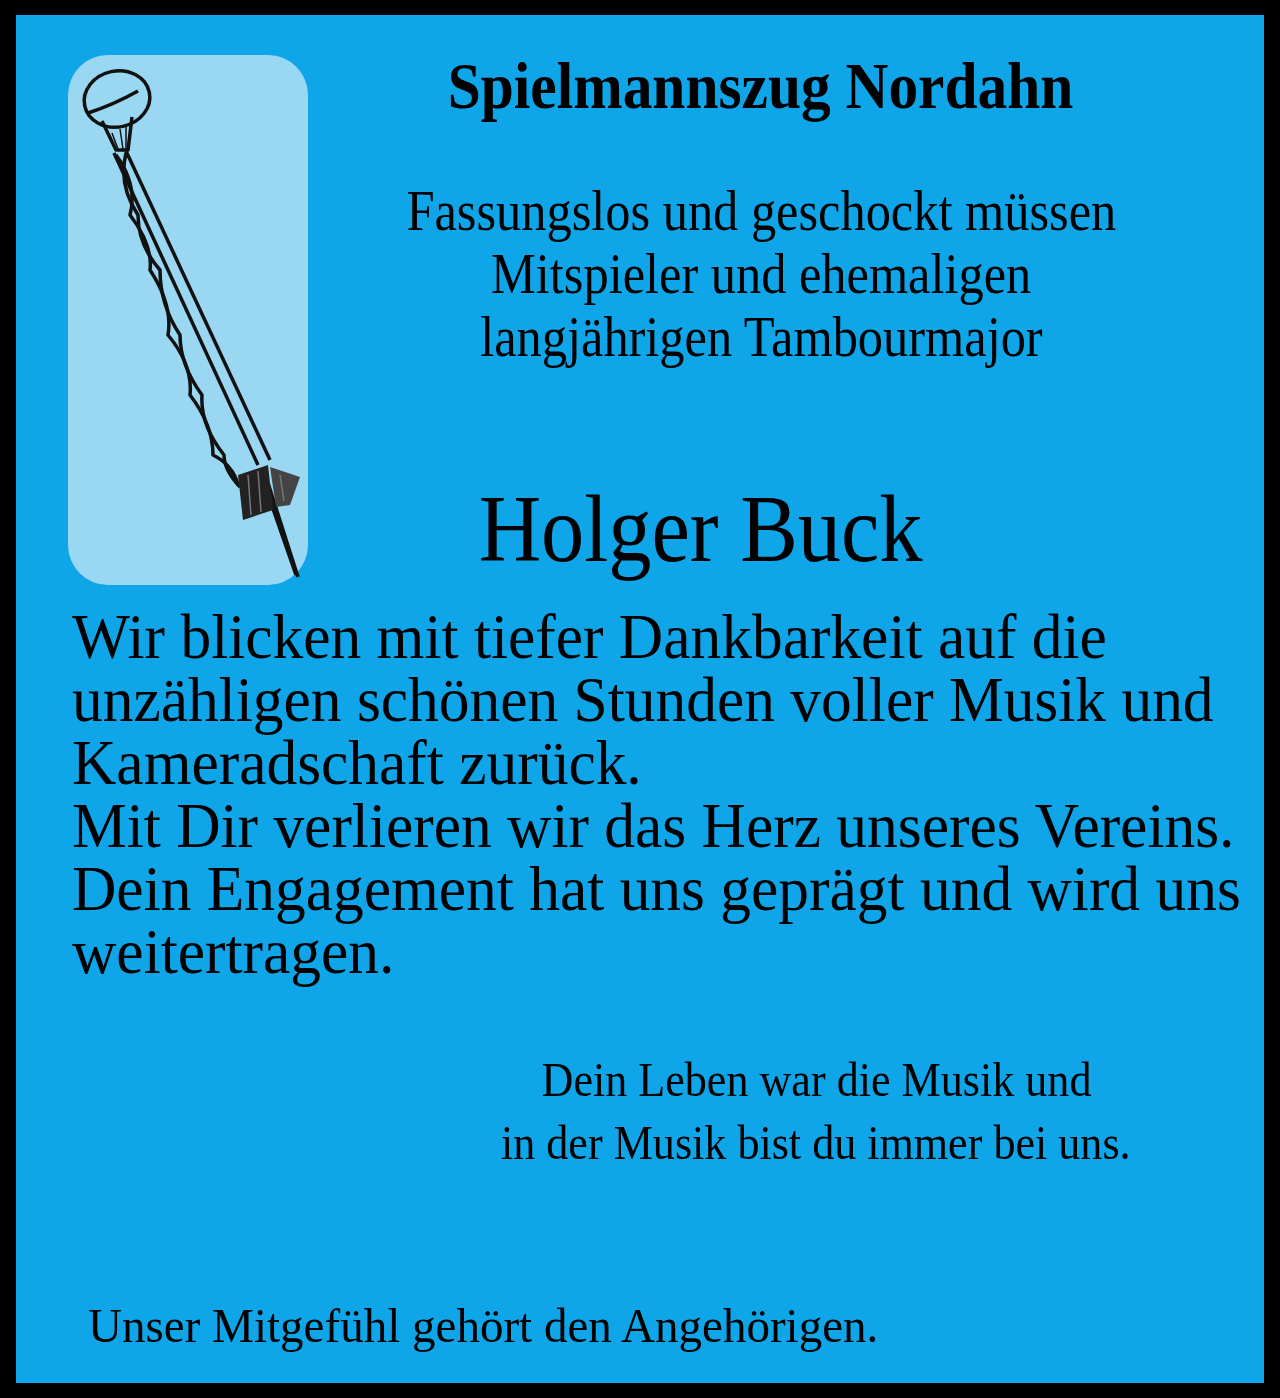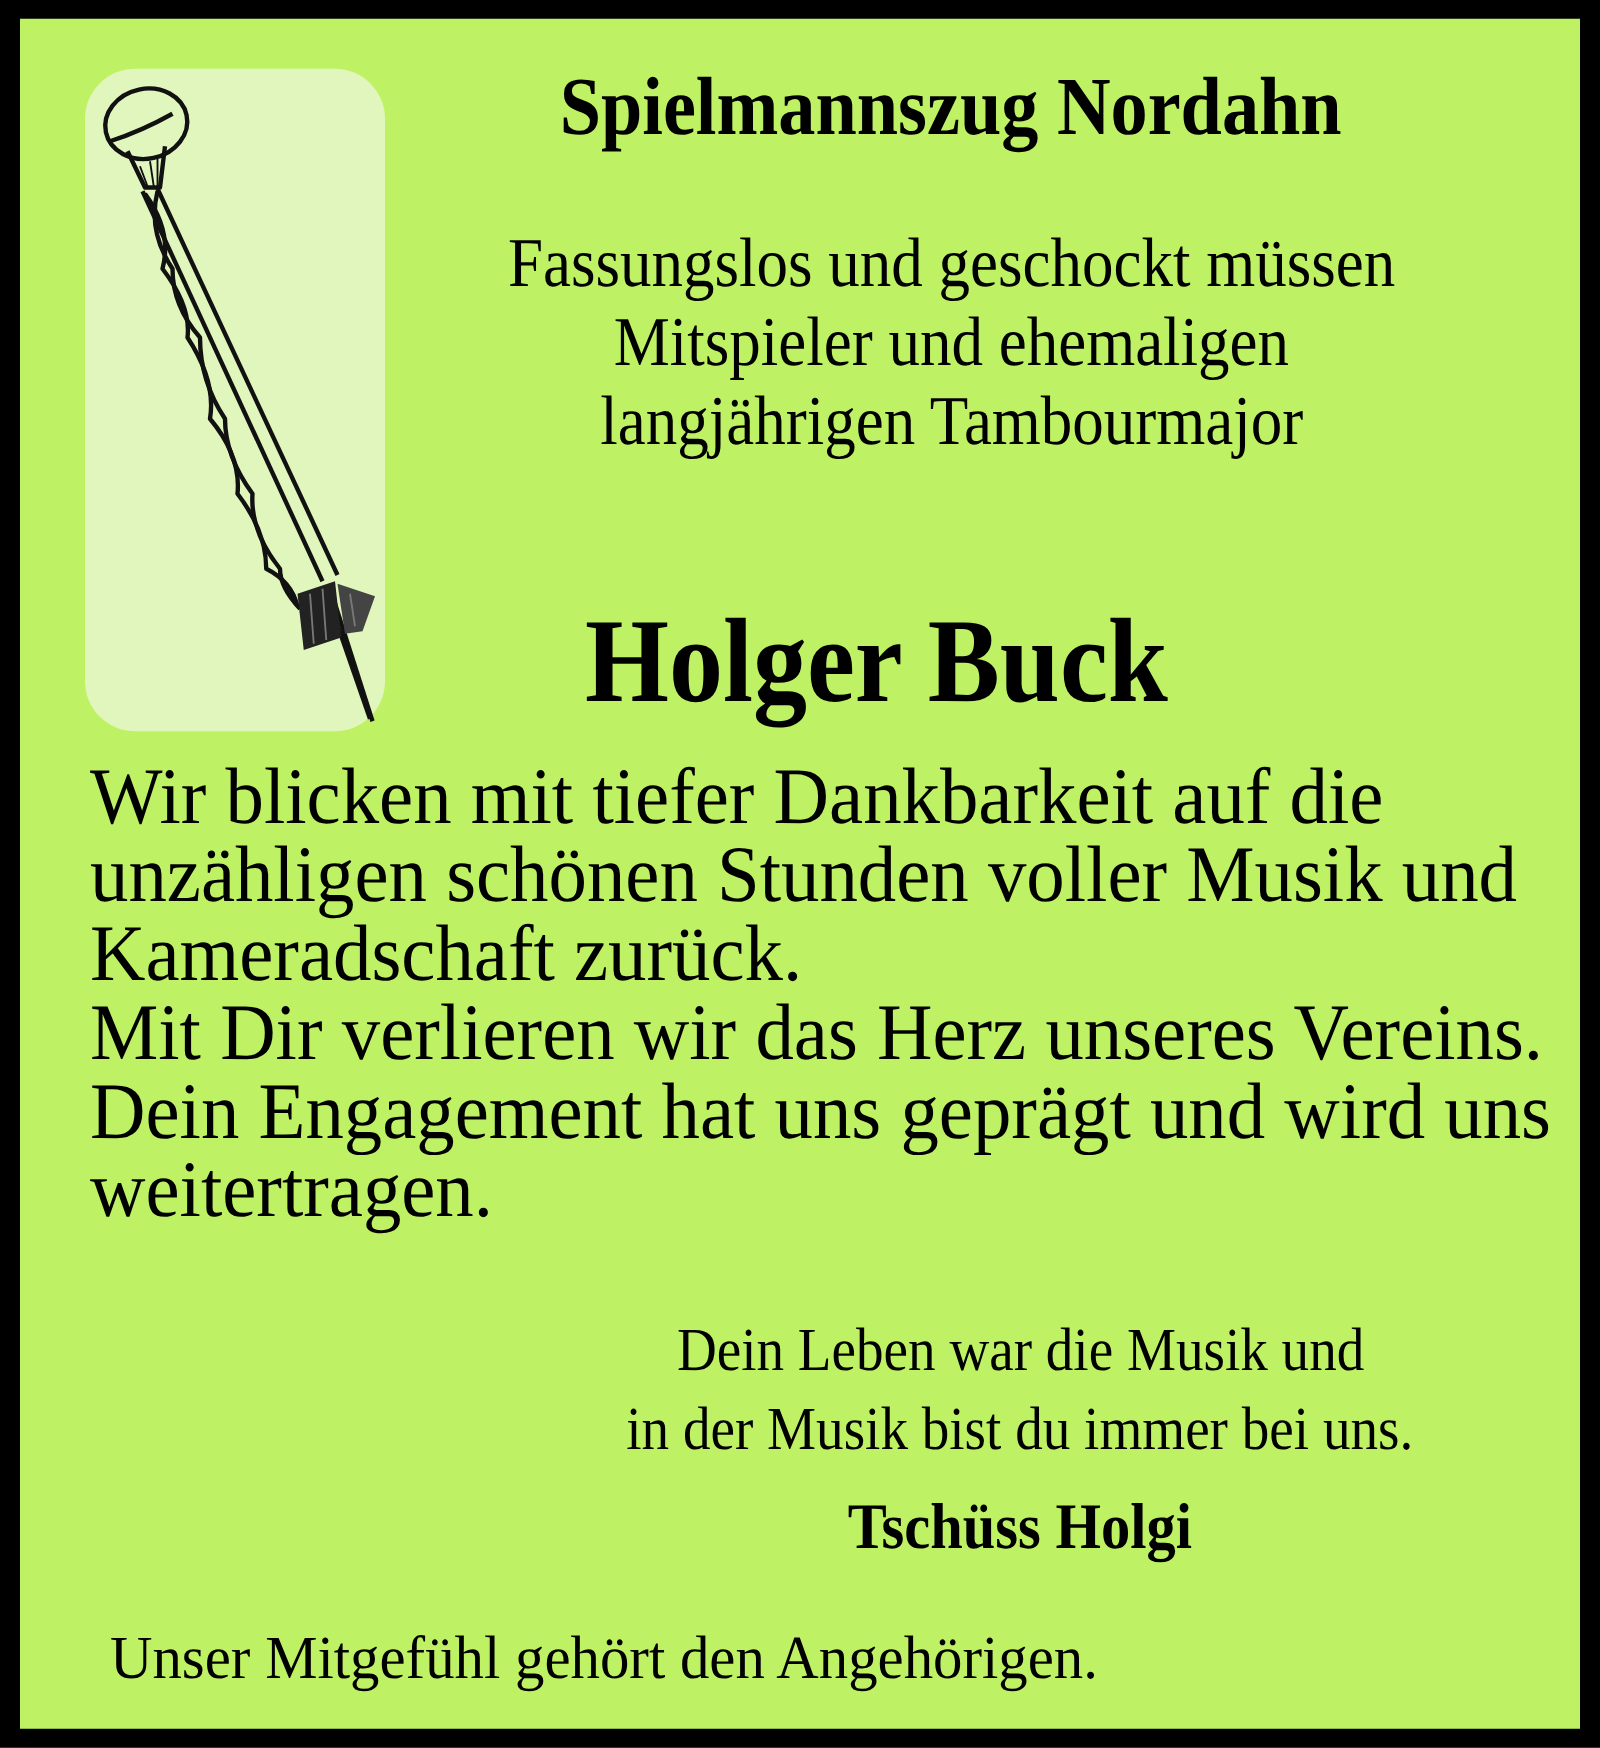--- a/index.html
+++ b/index.html
@@ -1,29 +1,29 @@
 <!DOCTYPE html>
 <html><head>
   <meta charset="utf-8">
   <style>
     html, body { margin: 0; padding: 0; background: #000; }
     body { width: 1280px; height: 1398px; position: relative; overflow: hidden; }
     .card {
       position: absolute; left: 16px; top: 15px; width: 1248px; height: 1368px;
-      background: #bef264;
+      background: #0ea5e9;
       font-family: "Liberation Serif", serif; color: #000;
     }
     .baton { position: absolute; left: 52px; top: 40px; width: 250px; height: 530px; }
     .baton-bg { position: absolute; left: 52px; top: 40px; width: 240px; height: 530px; background: #f8f8f8; border-radius: 40px; opacity: .6; }
     .line { position: absolute; white-space: nowrap; transform-origin: left top; }
     .center { position: absolute; text-align: center; white-space: nowrap; }
     .cond { display: inline-block; transform: scaleX(0.9); transform-origin: center top; }
     .title { left: 340px; width: 810px; top: 33px; font-size: 66px; font-weight: bold; }
     .intro { left: 340px; width: 810px; top: 165px; font-size: 56px; line-height: 63px; }
-    .name { left: 340px; width: 690px; top: 458px; font-size: 96px; font-weight: bold; }
+    .name { left: 340px; width: 690px; top: 458px; font-size: 96px; font-weight: normal; }
     .body { left: 56px; top: 590px; font-size: 64px; line-height: 63px; }
     .body .row { display: block; transform: scaleX(0.96); transform-origin: left top; white-space: nowrap; }
     .verse { left: 380px; width: 840px; top: 1033px; font-size: 49px; line-height: 63px; }
     .farewell { left: 380px; width: 840px; top: 1177px; font-size: 52px; font-weight: bold; }
     .condolence { left: 72px; top: 1282px; font-size: 49px; }
     .condolence span { display:inline-block; transform: scaleX(0.96); transform-origin: left top; }
   </style>
 </head>
 <body>
 
@@ -79,21 +79,18 @@
     <span class="row">Mit Dir verlieren wir das Herz unseres Vereins.</span>
     <span class="row">Dein Engagement hat uns geprägt und wird uns</span>
     <span class="row">weitertragen.</span>
   </div>
 
   <div class="center verse">
     <div><span class="cond">Dein Leben war die Musik und</span></div>
     <div><span class="cond">in der Musik bist du immer bei uns.</span></div>
   </div>
 
-  <div class="center farewell">
-    <span class="cond">Tschüss Holgi</span>
-  </div>
 
   <div class="line condolence">
     <span>Unser Mitgefühl gehört den Angehörigen.</span>
   </div>
 
 </div>
 
 </body></html>

